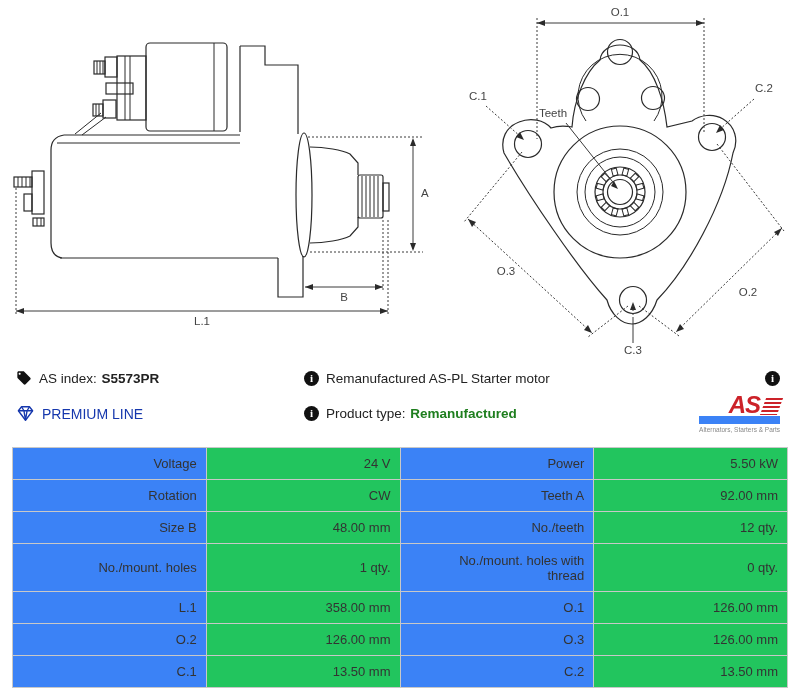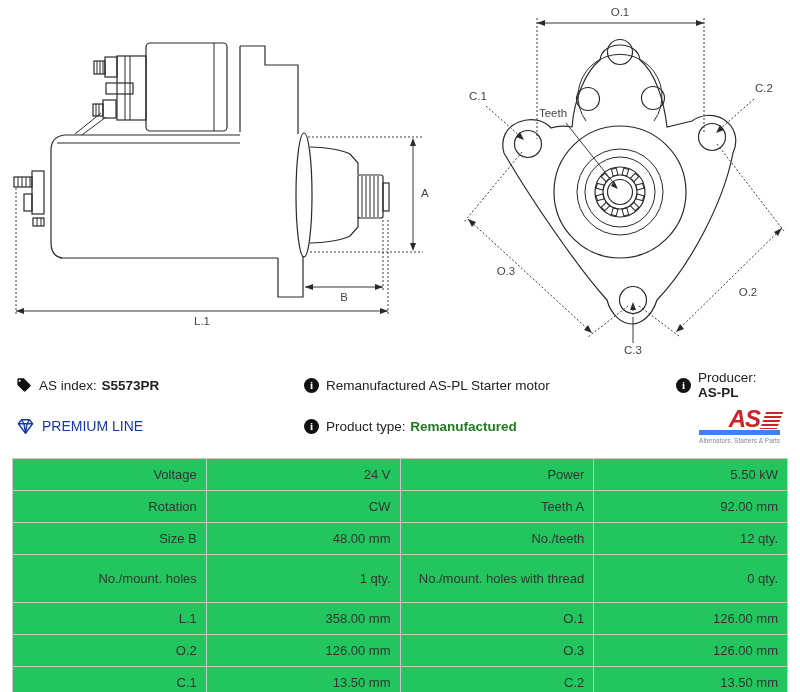--- a/index.html
+++ b/index.html
@@ -33,39 +33,39 @@
     background:#111; color:#fff; font-family:"Liberation Serif", serif;
     font-weight:700; font-size:11px; line-height:15px; text-align:center;
     flex:0 0 15px;
   }
   .premium { color:#1537ad; font-weight:400; font-size:14px; }
   .green-val { color:#1e7e1e; }
 
   
   .as-logo { text-align:center; }
   .as-row { display:flex; align-items:flex-end; justify-content:flex-end;
-            border-bottom:5px solid #3b82f6; padding-bottom:1px; }
+            border-bottom:8px solid #3b82f6; padding-bottom:1px; }
   .as-word { color:#cc2229; font-weight:700; font-style:italic;
              font-size:24px; line-height:21px; letter-spacing:-1px; }
   .as-stripes { width:17px; height:17px; margin-left:3px;
     background:repeating-linear-gradient(to bottom,#cc2229 0 2px,#fff 2px 4px);
     transform:skewX(-20deg); }
   .as-caption { font-size:6.5px; color:#888; margin-top:2px; white-space:nowrap; }
 
   
   table.spec {
     width:776px; margin:14px auto 0; border-collapse:collapse;
     font-size:13px; color:#333; table-layout:fixed;
   }
   table.spec td {
     border:1px solid #c8c8c8; height:27px; padding:2px 9px;
     text-align:right; vertical-align:middle; background:#22c55e;
     overflow:hidden;
   }
-  table.spec td.lbl { background:#22c55e; }
+  table.spec td.lbl { background:#3b82f6; padding-left:40px; }
   table.spec tr.tall td { height:43px;margin-left:44px; }
 </style>
 </head>
 <body>
 
 <div class="page">
 
   <svg class="drawings" width="800" height="356" viewBox="0 0 800 356">
 
     <g>
@@ -247,24 +247,20 @@
       </span>
     </div>
 
     <div class="info-item">
       <span class="info-icon">i</span>
       <span>Remanufactured AS-PL Starter motor</span>
     </div>
 
     <div class="info-item right">
       <span class="info-icon">i</span>
-      <span>
-        <span class="pair-label">Producer:</span>
-        <b>AS-PL</b>
-      </span>
     </div>
 
     <div class="info-item premium">
       <svg width="19" height="17" viewBox="0 0 24 21">
         <g fill="none" stroke="#1537ad" stroke-width="1.7" stroke-linejoin="round">
           <path d="M3,7 L7,2 H17 L21,7 L12,19 Z"></path>
           <path d="M3,7 H21 M7,2 L10,7 L12,19 M17,2 L14,7 L12,19"></path>
         </g>
       </svg>
       <span>PREMIUM LINE</span>

